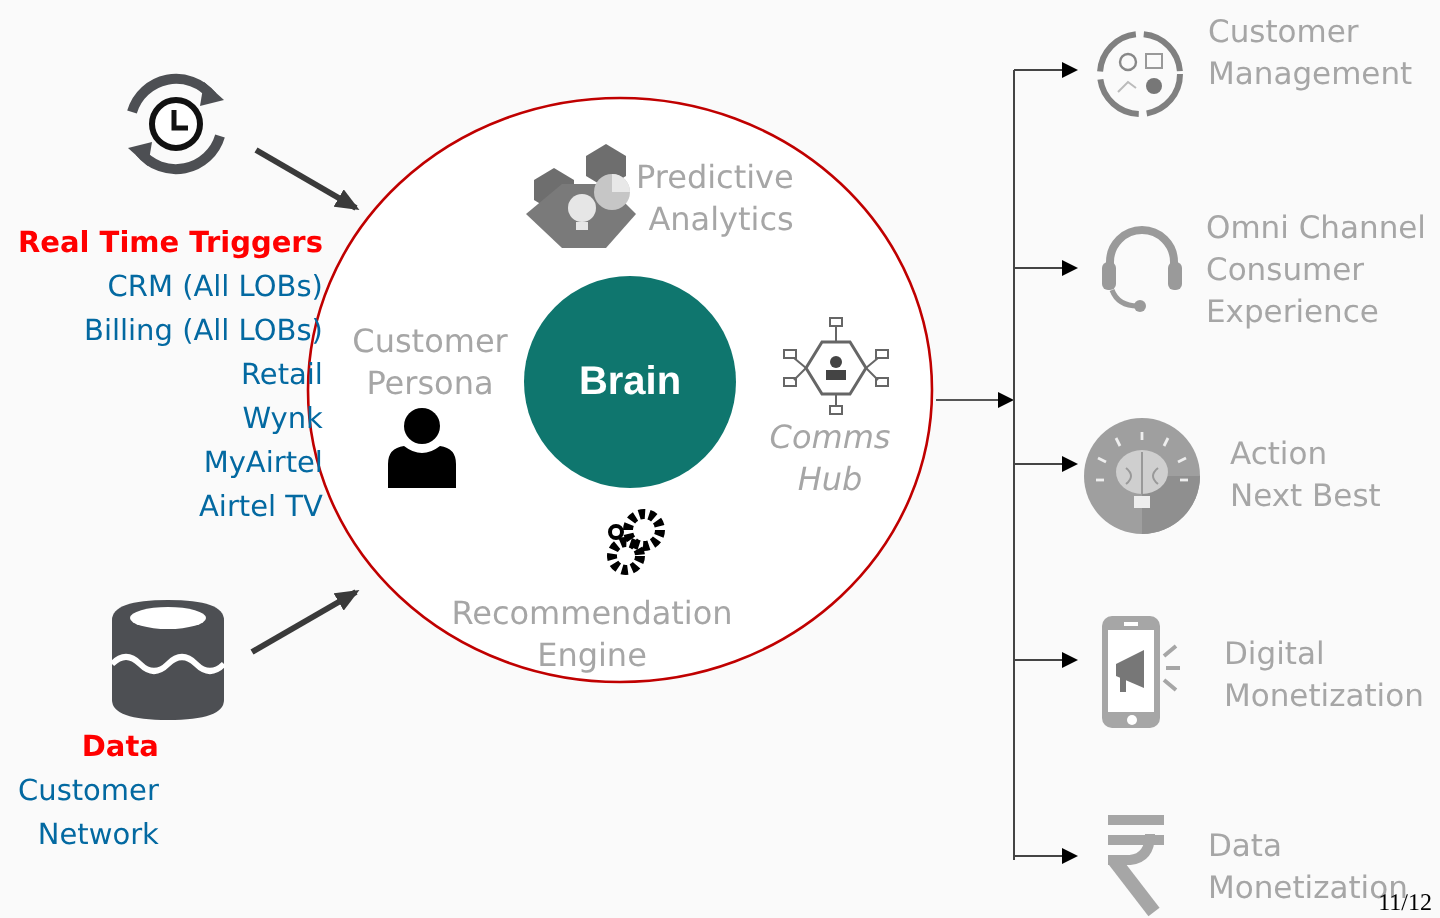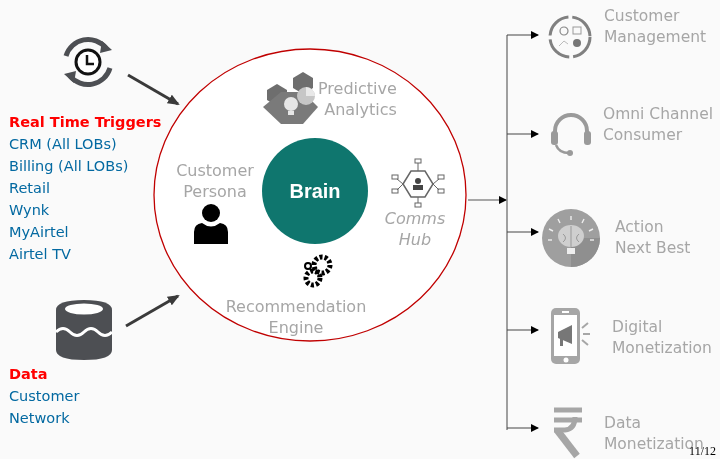--- a/index.html
+++ b/index.html
@@ -1,19 +1,19 @@
 <!DOCTYPE html>
 <html><head>
 <meta charset="utf-8">
 <style>
   html, body { margin:0; padding:0; }
   body { width:720px; height:459px; background:#fafafa; position:relative; overflow:hidden;
          font-family:"Liberation Sans", sans-serif; }
   .abs { position:absolute; }
-  .left-list { left:9px; font-family:"DejaVu Sans", sans-serif; font-size:14.5px; line-height:22px; }
+  .left-list { left:9px; font-family:"DejaVu Sans", sans-serif; font-size:14.5px; line-height:22px;text-align:right; }
   .left-list .head { color:#ff0000; font-weight:bold; }
   .left-list .item { color:#0369a1; }
   .center-label { color:#a6a6a6; font-size:16px; line-height:21px; text-align:center; font-family:"DejaVu Sans", sans-serif; }
   .out-label { color:#a6a6a6; font-size:15.5px; line-height:21px; font-family:"DejaVu Sans", sans-serif; }
   .brain { left:262px; top:138px; width:106px; height:106px; border-radius:50%; background:#0f766e;
            display:flex; align-items:center; justify-content:center; color:#fff; font-weight:bold;
            font-size:20px; font-family:"Liberation Sans", sans-serif; }
   .page-num { right:4px; bottom:0px; font-size:12px; color:#000; font-family:"Liberation Serif", serif; }
   svg { position:absolute; left:0; top:0; }
 </style>
@@ -186,20 +186,21 @@
   <div>Engine</div>
 </div>
 
 <div class="abs out-label" style="left:604px; top:6px;">
   <div>Customer</div>
   <div>Management</div>
 </div>
 <div class="abs out-label" style="left:603px; top:104px;">
   <div>Omni Channel</div>
   <div>Consumer</div>
+  <div>Experience</div>
 </div>
 <div class="abs out-label" style="left:615px; top:217px;">
   <div>Action</div>
   <div>Next Best</div>
 </div>
 <div class="abs out-label" style="left:612px; top:317px;">
   <div>Digital</div>
   <div>Monetization</div>
 </div>
 <div class="abs out-label" style="left:604px; top:413px;">

